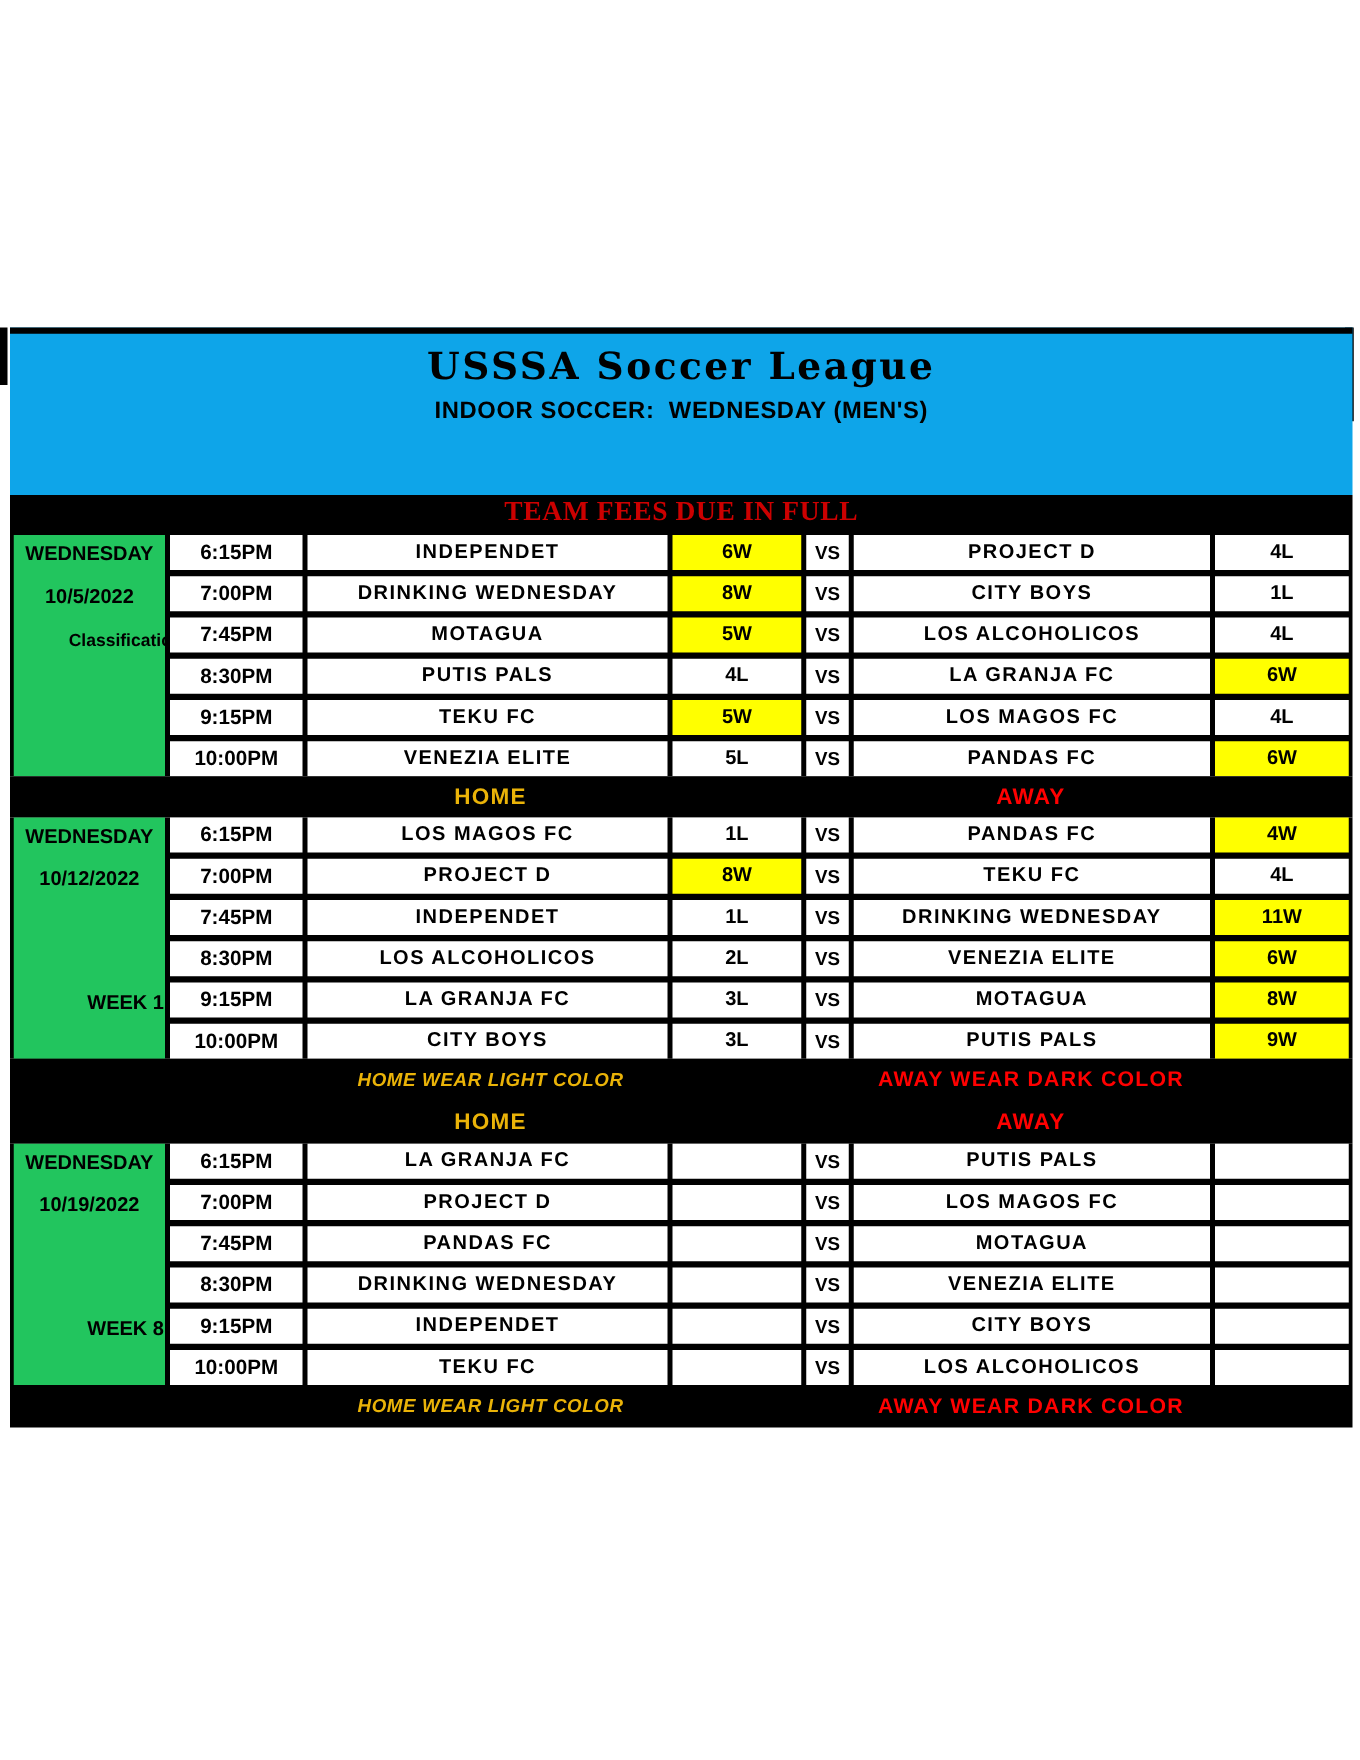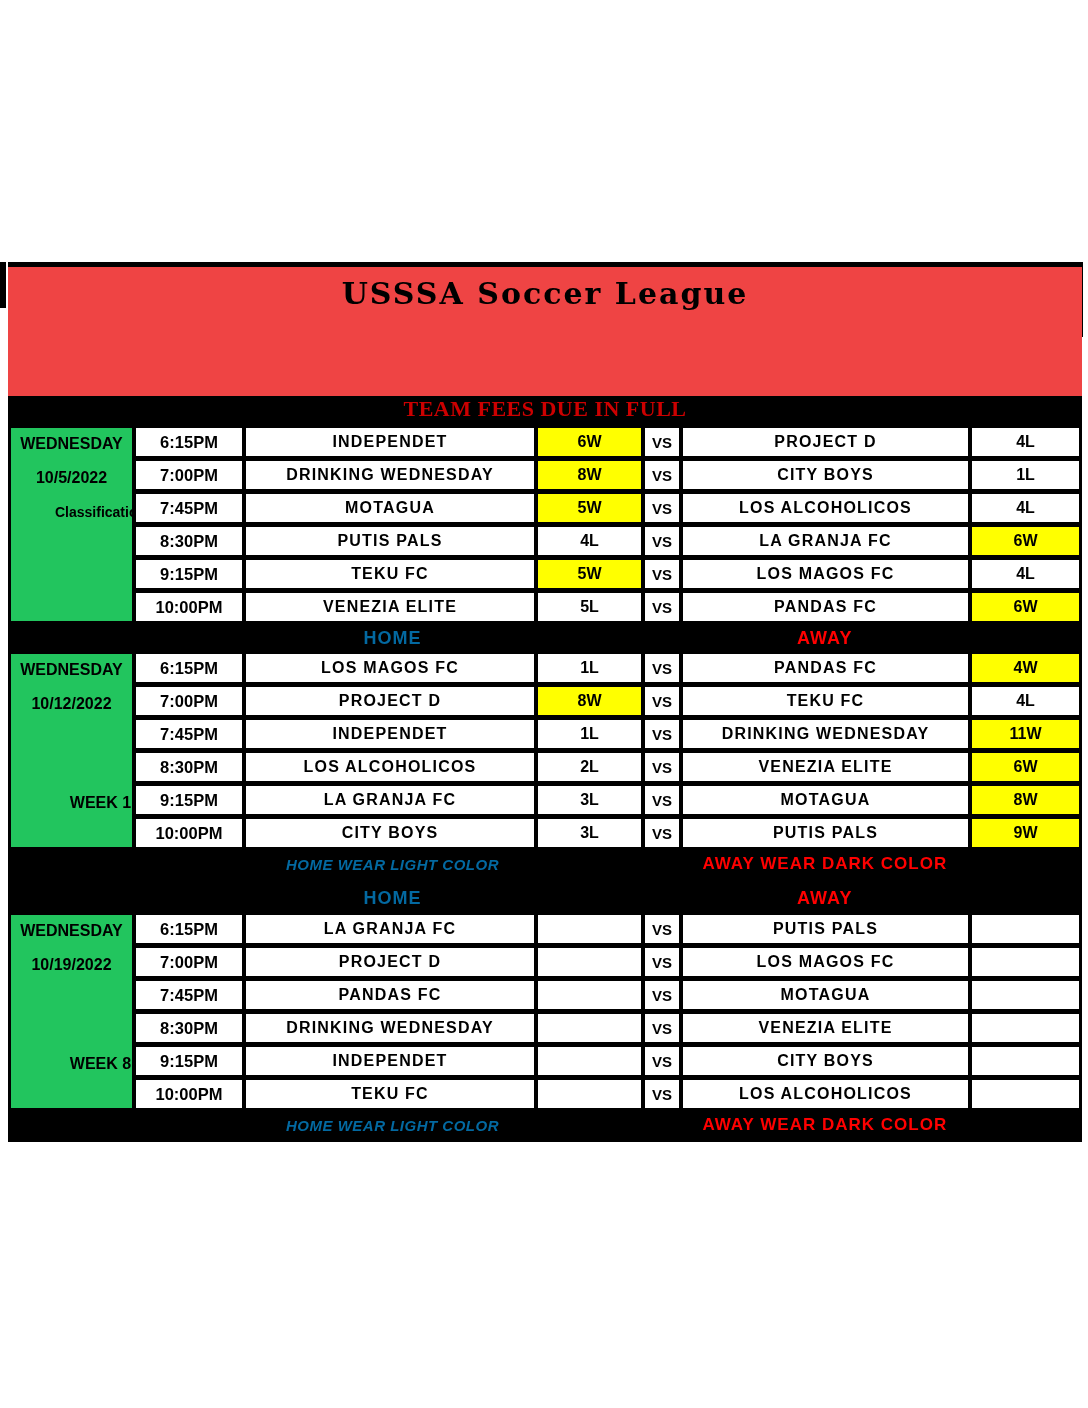--- a/index.html
+++ b/index.html
@@ -4,32 +4,32 @@
 <style>
   html,body{margin:0;padding:0;background:#ffffff;}
   .page{position:relative;width:1088px;height:1408px;background:#ffffff;overflow:hidden;
         font-family:"Liberation Sans",sans-serif;}
 
   
   .accent-left{position:absolute;left:0;top:262px;width:6px;height:46px;background:#000;}
   .accent-right{position:absolute;left:1076px;top:262px;width:7px;height:75px;background:#000;}
 
   
-  .hdr{position:absolute;left:8px;top:262px;width:1074px;height:134px;background:#ef4444;
+  .hdr{position:absolute;left:8px;top:262px;width:1074px;height:134px;background:#0ea5e9;
        border-top:5px solid #000;box-sizing:border-box;text-align:center;color:#000;}
   .hdr-title{font-family:"DejaVu Serif",serif;font-weight:bold;font-size:30px;letter-spacing:2px;margin-top:9px;}
   .hdr-sub1{font-size:21px;font-weight:bold;letter-spacing:1px;margin-top:3px;}
   .hdr-sub2{font-size:19px;font-weight:bold;letter-spacing:0.5px;margin-top:7px;white-space:pre;}
 
   
   .band{position:absolute;left:8px;width:1074px;background:#000;}
   .band-row{position:relative;height:33px;}
   .band-row .b-left,.band-row .b-right{position:absolute;top:50%;transform:translateY(-50%);
        text-align:center;font-weight:bold;}
-  .band-row .b-left{left:22.3%;width:27%;color:#0369a1;}
+  .band-row .b-left{left:22.3%;width:27%;color:#eab308;}
   .band-row .b-right{left:62.8%;width:26.5%;color:#ff0000;}
   .txt-homeaway{font-size:18px;letter-spacing:1px;}
   .txt-wear-l{font-size:15px;letter-spacing:0.5px;font-style:italic;}
   .txt-wear-r{font-size:17px;letter-spacing:1px;}
 
   .notice{position:absolute;left:8px;top:396px;width:1074px;height:32px;background:#000;
           display:flex;align-items:flex-start;justify-content:center;}
   .notice span{color:#cc0000;font-family:"Liberation Serif",serif;font-weight:bold;
                font-size:22px;letter-spacing:0.5px;}
 
@@ -60,20 +60,21 @@
 </head>
 <body>
 
 <div class="page">
 
   <div class="accent-left"></div>
   <div class="accent-right"></div>
 
   <div class="hdr">
     <div class="hdr-title">USSSA Soccer League</div>
+    <div class="hdr-sub2">INDOOR SOCCER:  WEDNESDAY (MEN'S)</div>
   </div>
 
   <div class="notice">
     <span>TEAM FEES DUE IN FULL</span>
   </div>
 
   <div class="block" id="block1">
     <div class="cell datecell">
       <div class="day">WEDNESDAY</div>
       <div class="date">10/5/2022</div>

